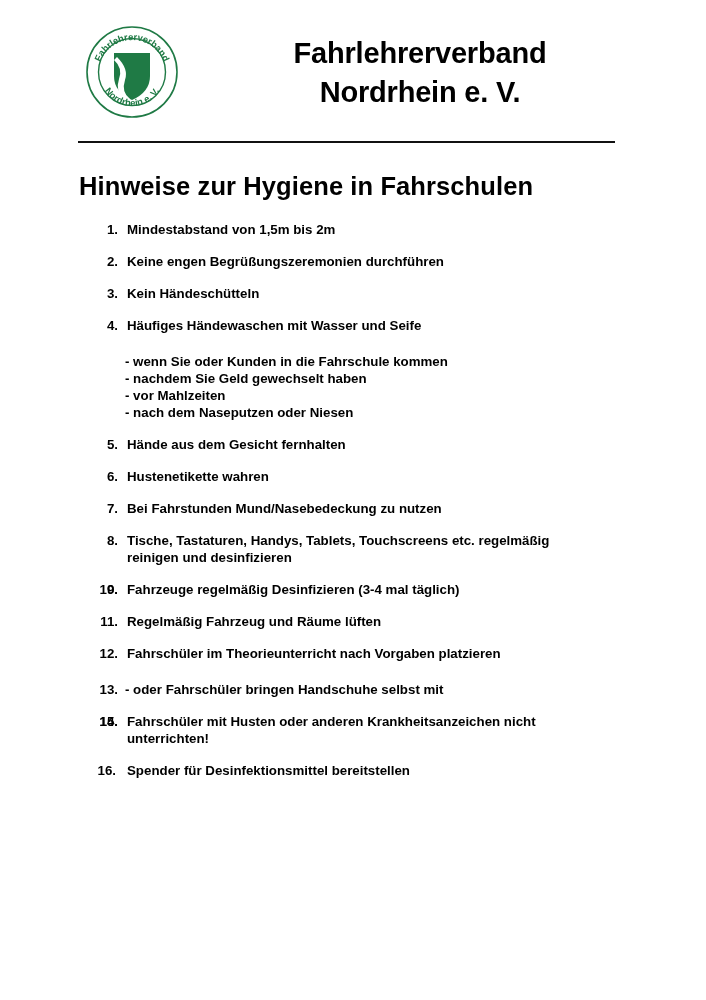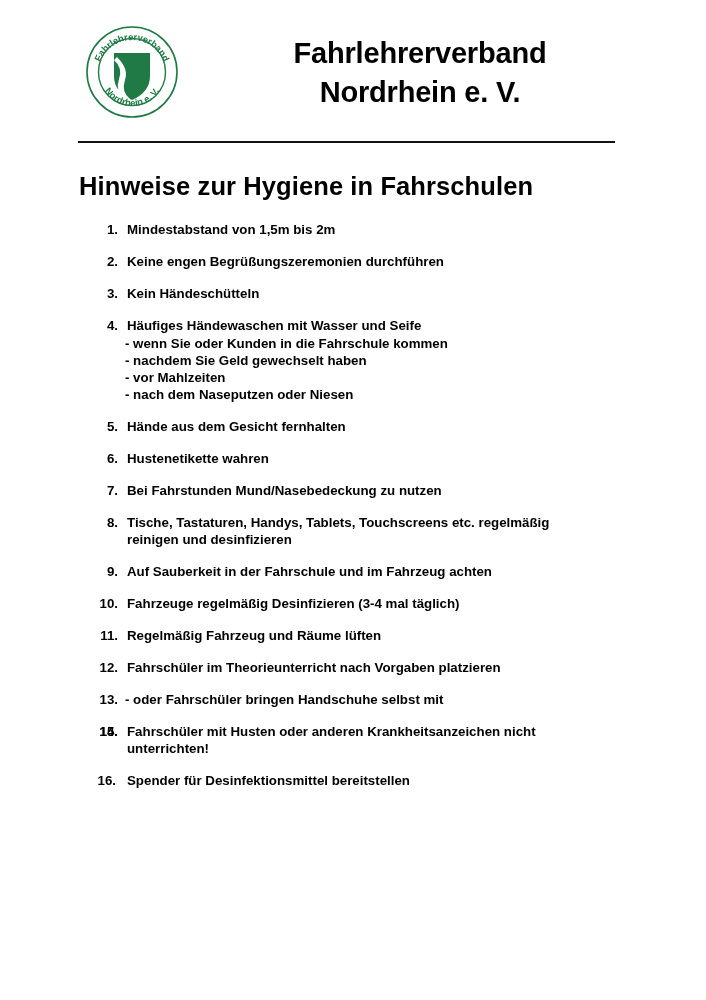--- a/index.html
+++ b/index.html
@@ -97,21 +97,21 @@
     text-align: right;
     font-size: 13.3px;
     font-weight: bold;
   }
   .item .main-text {
     display: block;
     max-width: 480px;
   }
   .subs {
     display: block;
-    margin-top: 1px;
+    margin-top: 19px;
   }
   .sub {
     display: block;
     margin-left: -2px;
     font-size: 13.3px;
     font-weight: bold;
     line-height: 1.28;
     white-space: nowrap;
   }
   
@@ -209,21 +209,20 @@
     <div class="item nowrap">
       <span class="num">7.</span>
       <span class="main-text">Bei Fahrstunden Mund/Nasebedeckung zu nutzen</span>
     </div>
     <div class="item wrap">
       <span class="num">8.</span>
       <span class="main-text">Tische, Tastaturen, Handys, Tablets, Touchscreens etc. regelmäßig reinigen und desinfizieren</span>
     </div>
     <div class="item nowrap">
       <span class="num">9.</span>
-      <span class="main-text">Auf Sauberkeit in der Fahrschule und im Fahrzeug achten</span>
     </div>
     <div class="item nowrap">
       <span class="num">10.</span>
       <span class="main-text">Fahrzeuge regelmäßig Desinfizieren (3-4 mal täglich)</span>
     </div>
     <div class="item nowrap">
       <span class="num">11.</span>
       <span class="main-text">Regelmäßig Fahrzeug und Räume lüften</span>
     </div>
     <div class="item nowrap">

